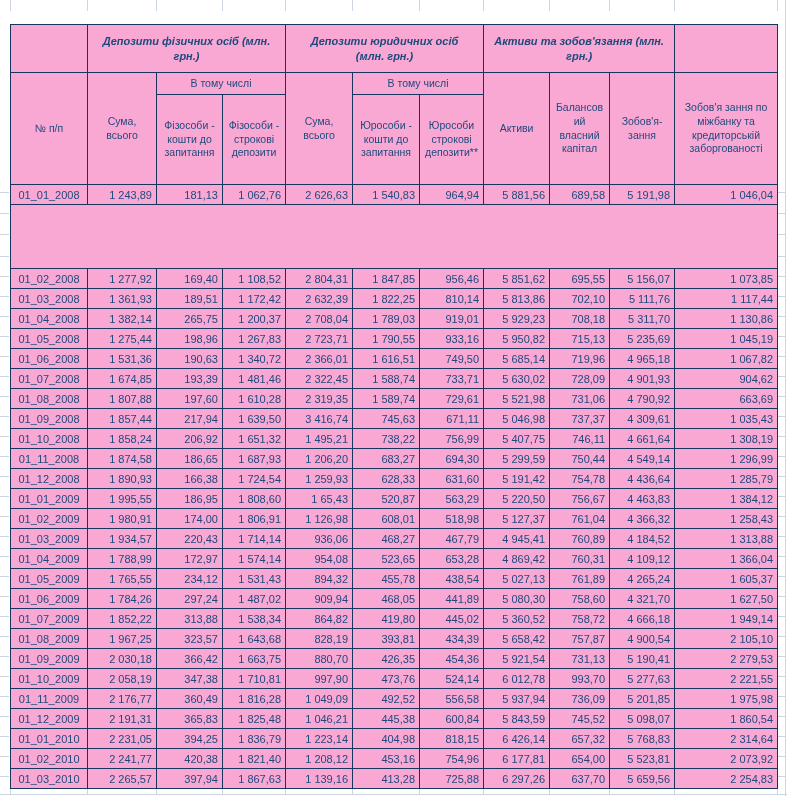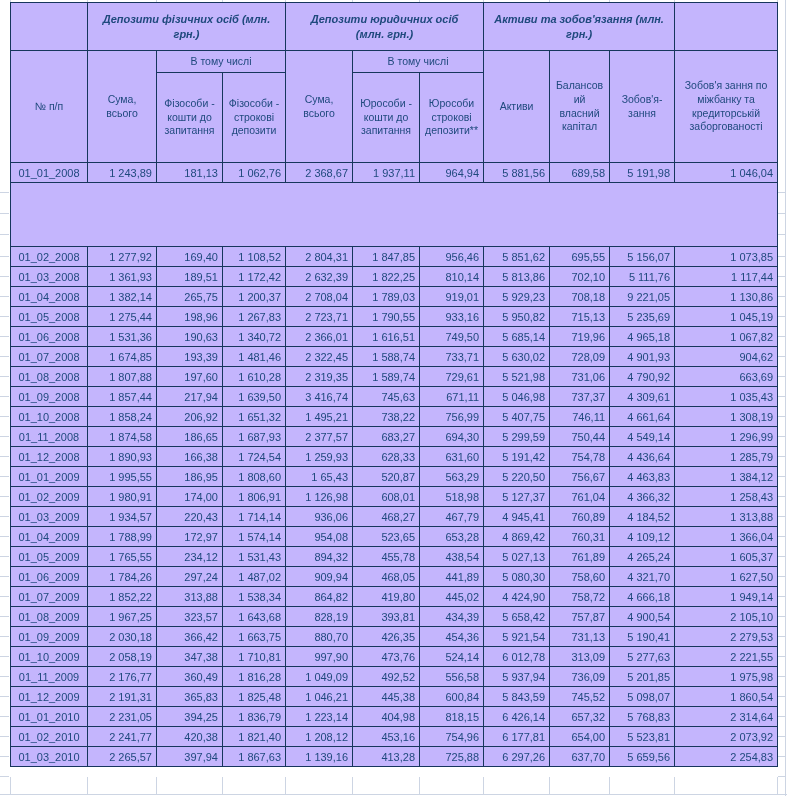--- a/index.html
+++ b/index.html
@@ -8,23 +8,23 @@
     width: 787px; height: 796px;
     background: #ffffff;
     font-family: "Liberation Sans", sans-serif;
     overflow: hidden;
     position: relative;
   }
   table {
     border-collapse: collapse;
     table-layout: fixed;
     position: absolute;
-    left: 10px; top: 2px;
+    left: 10px; top: 24px;
     width: 767px;
-    background: #c4b5fd;
+    background: #f9a8d4;
     z-index: 1;
   }
   th, td {
     border: 1px solid #17365d;
     color: #1f497d;
     padding: 1px 3px;
     overflow: hidden;
   }
   thead th {
     font-weight: normal;
@@ -102,22 +102,22 @@
       <th>Юрособи - кошти до запитання</th>
       <th>Юрособи строкові депозити**</th>
     </tr>
   </thead>
   <tbody>
       <tr>
         <td class="date">01_01_2008</td>
         <td class="num">1 243,89</td>
         <td class="num">181,13</td>
         <td class="num">1 062,76</td>
-        <td class="num">2 368,67</td>
-        <td class="num">1 937,11</td>
+        <td class="num">2 626,63</td>
+        <td class="num">1 540,83</td>
         <td class="num">964,94</td>
         <td class="num">5 881,56</td>
         <td class="num">689,58</td>
         <td class="num">5 191,98</td>
         <td class="num">1 046,04</td>
       </tr>
       <tr class="spacer">
         <td colspan="11"></td>
       </tr>
       <tr>
@@ -149,21 +149,21 @@
       <tr>
         <td class="date">01_04_2008</td>
         <td class="num">1 382,14</td>
         <td class="num">265,75</td>
         <td class="num">1 200,37</td>
         <td class="num">2 708,04</td>
         <td class="num">1 789,03</td>
         <td class="num">919,01</td>
         <td class="num">5 929,23</td>
         <td class="num">708,18</td>
-        <td class="num">9 221,05</td>
+        <td class="num">5 311,70</td>
         <td class="num">1 130,86</td>
       </tr>
       <tr>
         <td class="date">01_05_2008</td>
         <td class="num">1 275,44</td>
         <td class="num">198,96</td>
         <td class="num">1 267,83</td>
         <td class="num">2 723,71</td>
         <td class="num">1 790,55</td>
         <td class="num">933,16</td>
@@ -235,21 +235,21 @@
         <td class="num">5 407,75</td>
         <td class="num">746,11</td>
         <td class="num">4 661,64</td>
         <td class="num">1 308,19</td>
       </tr>
       <tr>
         <td class="date">01_11_2008</td>
         <td class="num">1 874,58</td>
         <td class="num">186,65</td>
         <td class="num">1 687,93</td>
-        <td class="num">2 377,57</td>
+        <td class="num">1 206,20</td>
         <td class="num">683,27</td>
         <td class="num">694,30</td>
         <td class="num">5 299,59</td>
         <td class="num">750,44</td>
         <td class="num">4 549,14</td>
         <td class="num">1 296,99</td>
       </tr>
       <tr>
         <td class="date">01_12_2008</td>
         <td class="num">1 890,93</td>
@@ -342,21 +342,21 @@
         <td class="num">1 627,50</td>
       </tr>
       <tr>
         <td class="date">01_07_2009</td>
         <td class="num">1 852,22</td>
         <td class="num">313,88</td>
         <td class="num">1 538,34</td>
         <td class="num">864,82</td>
         <td class="num">419,80</td>
         <td class="num">445,02</td>
-        <td class="num">4 424,90</td>
+        <td class="num">5 360,52</td>
         <td class="num">758,72</td>
         <td class="num">4 666,18</td>
         <td class="num">1 949,14</td>
       </tr>
       <tr>
         <td class="date">01_08_2009</td>
         <td class="num">1 967,25</td>
         <td class="num">323,57</td>
         <td class="num">1 643,68</td>
         <td class="num">828,19</td>
@@ -382,21 +382,21 @@
       </tr>
       <tr>
         <td class="date">01_10_2009</td>
         <td class="num">2 058,19</td>
         <td class="num">347,38</td>
         <td class="num">1 710,81</td>
         <td class="num">997,90</td>
         <td class="num">473,76</td>
         <td class="num">524,14</td>
         <td class="num">6 012,78</td>
-        <td class="num">313,09</td>
+        <td class="num">993,70</td>
         <td class="num">5 277,63</td>
         <td class="num">2 221,55</td>
       </tr>
       <tr>
         <td class="date">01_11_2009</td>
         <td class="num">2 176,77</td>
         <td class="num">360,49</td>
         <td class="num">1 816,28</td>
         <td class="num">1 049,09</td>
         <td class="num">492,52</td>

